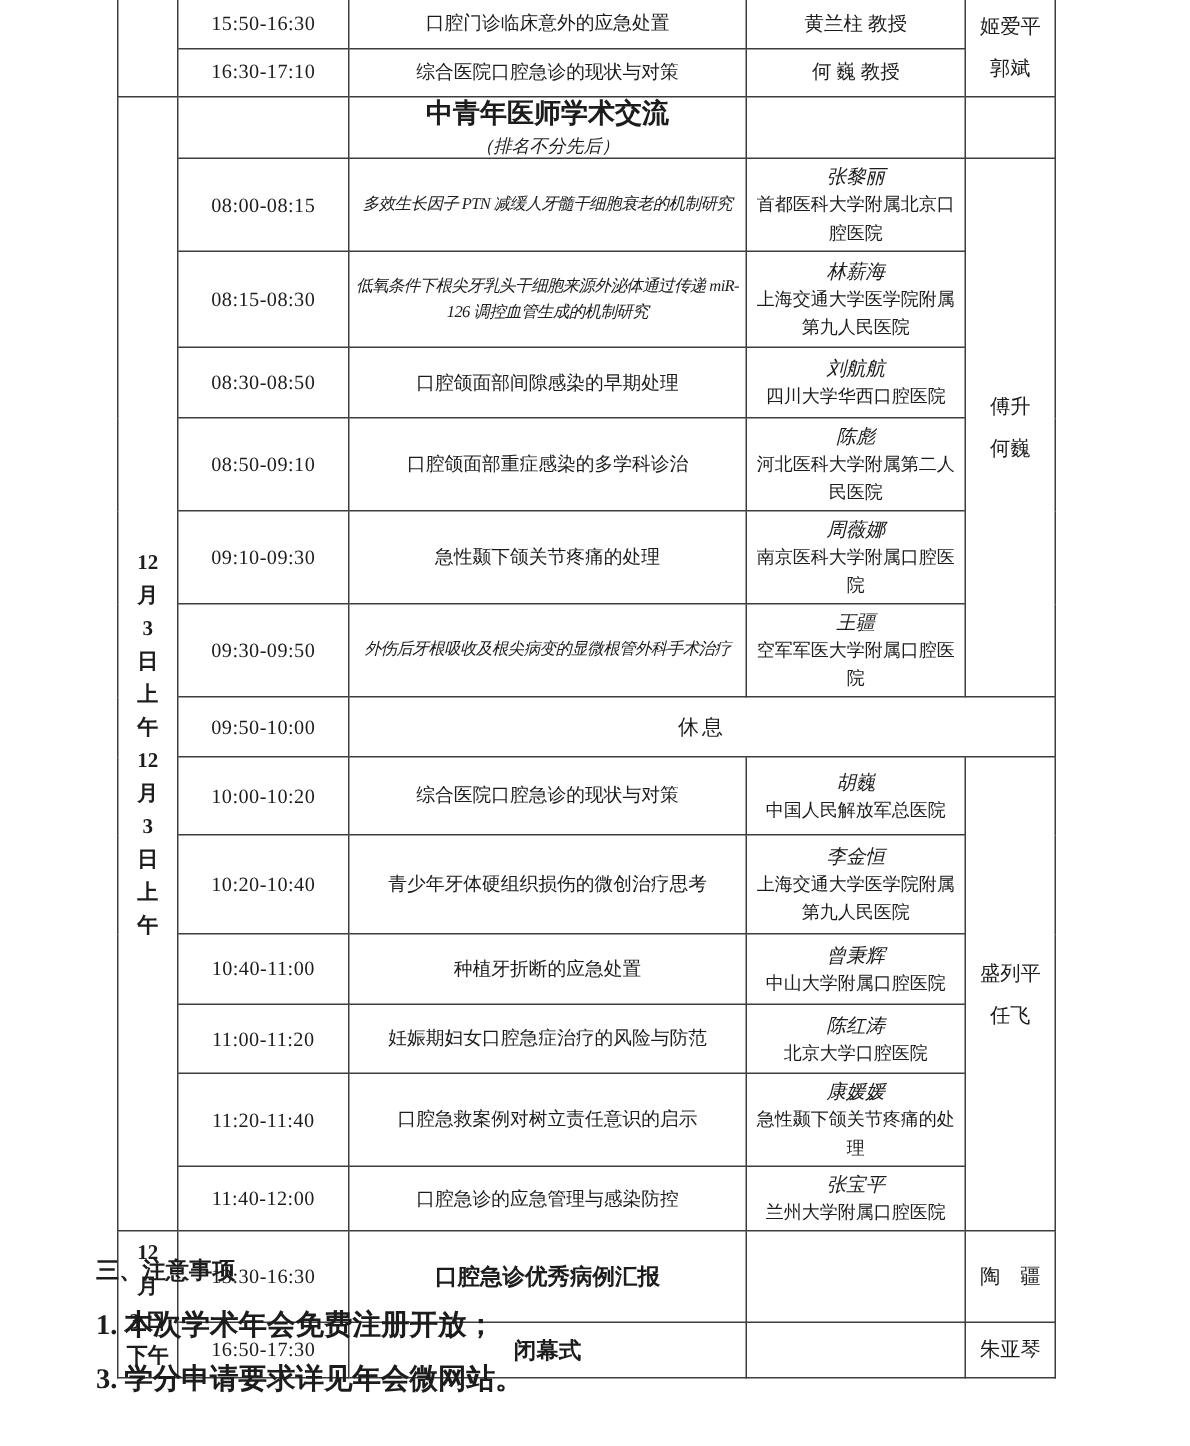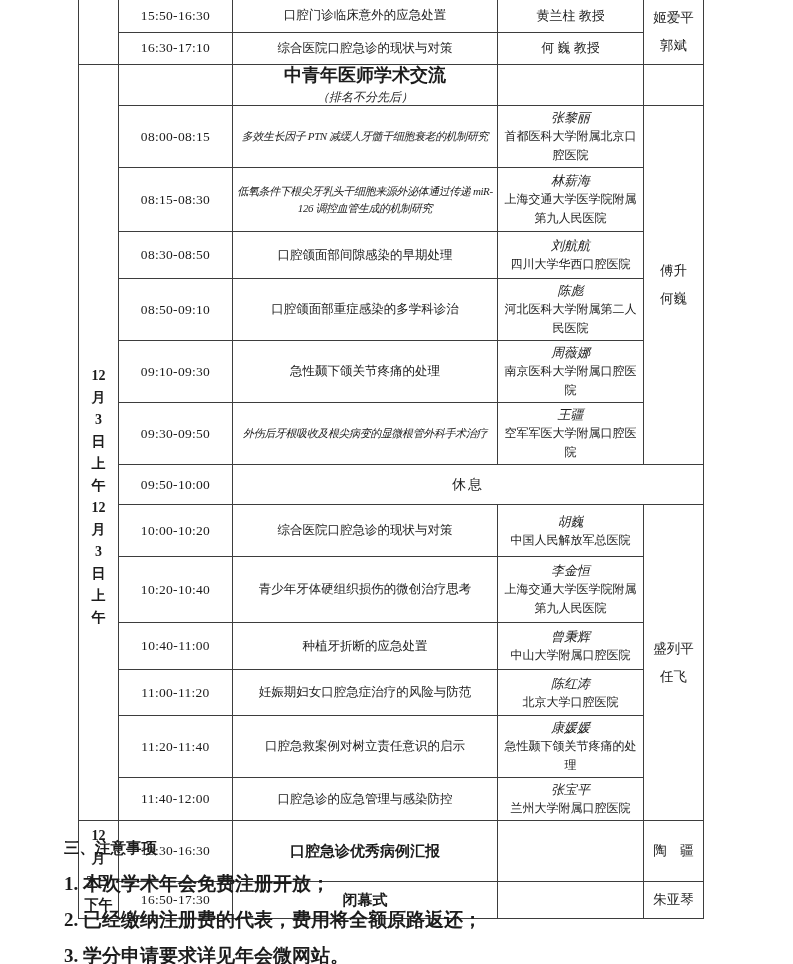--- a/index.html
+++ b/index.html
@@ -252,17 +252,16 @@
           <div>朱亚琴</div>
         </td>
       </tr>
 
     </tbody>
   </table>
 
   <div class="notes">
     <div class="notes-heading">三、注意事项</div>
     <div class="note-item">1. 本次学术年会免费注册开放；</div>
-    <div class="note-item">2. 已经缴纳注册费的代表，费用将全额原路返还；</div>
     <div class="note-item">3. 学分申请要求详见年会微网站。</div>
   </div>
 
 </div>
 
 </body></html>

